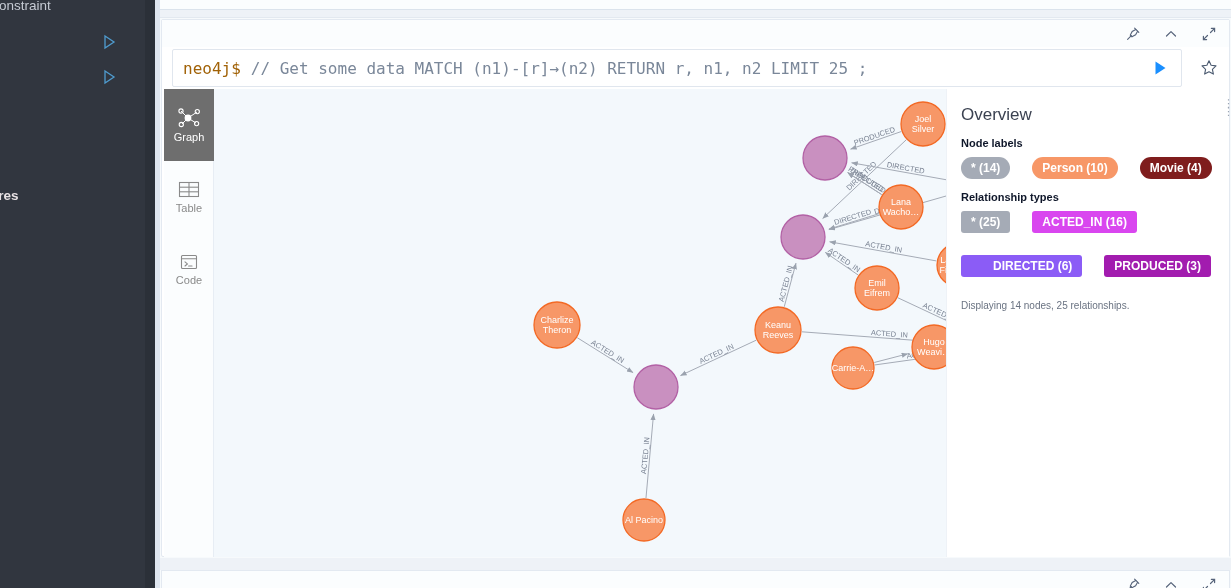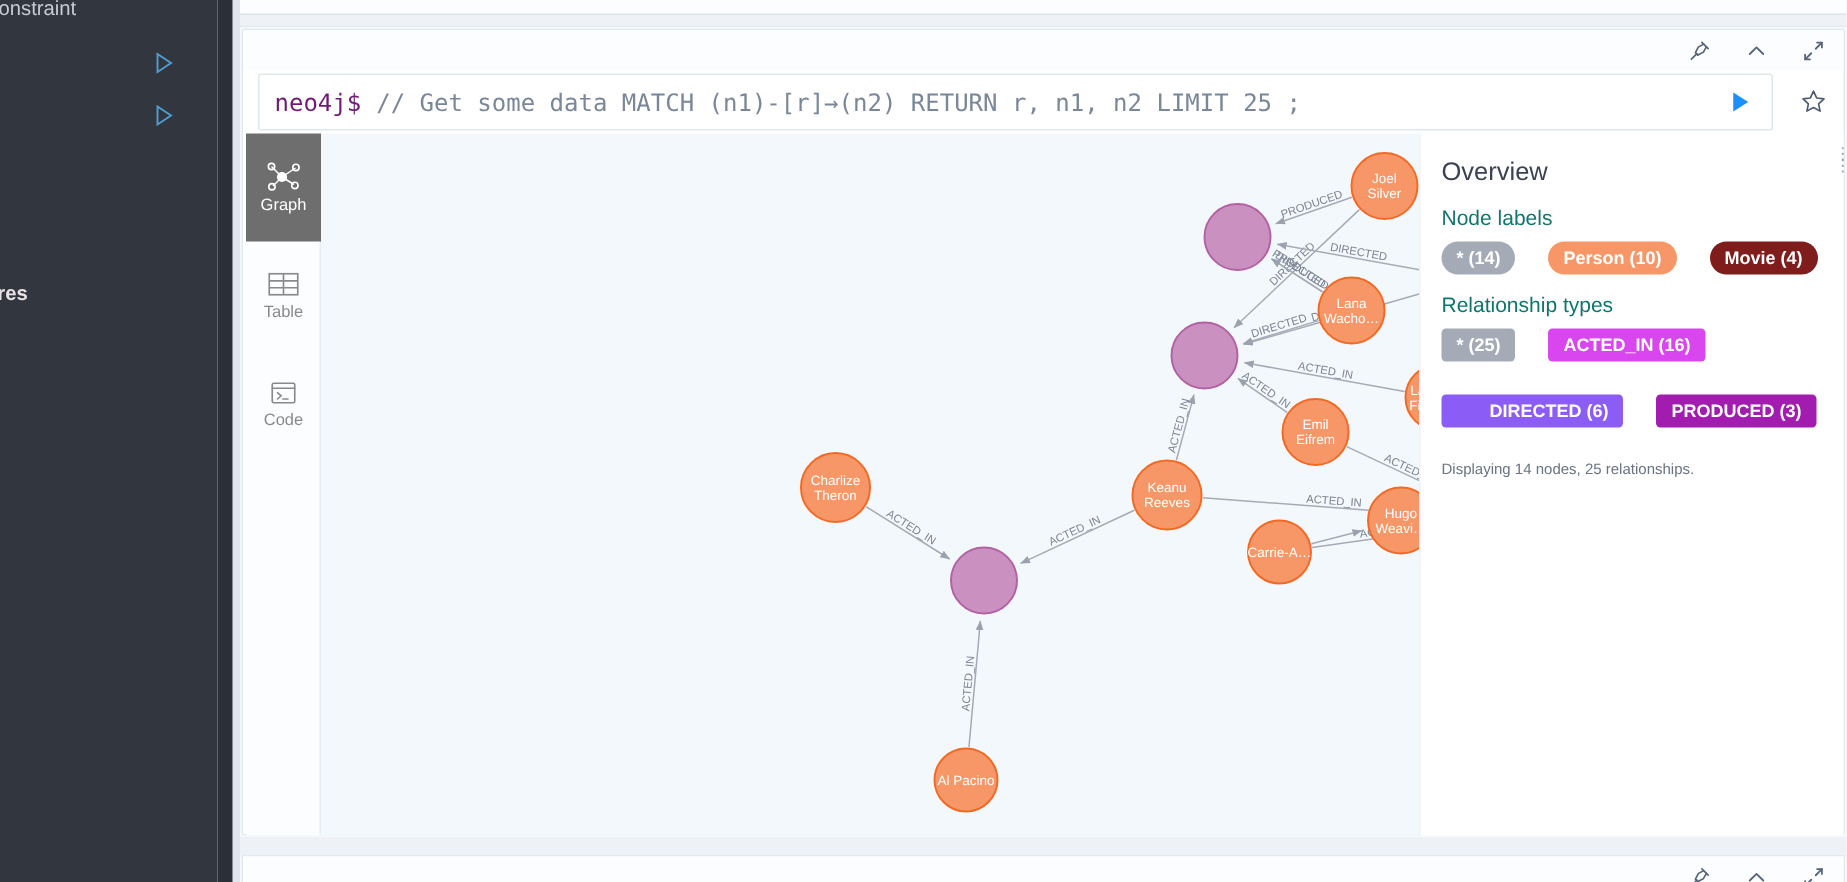--- a/index.html
+++ b/index.html
@@ -71,21 +71,21 @@
     position: absolute; left: 10px; top: 28px; width: 1049px; height: 40px;
     display: flex; align-items: center; gap: 6px;
   }
   .editor-box {
     flex: 0 0 1010px; height: 38px;
     border: 1px solid #e0e6ee; border-radius: 2px; background: #fff;
     display: flex; align-items: center; padding: 0 10px;
     overflow: hidden;
   }
   .prompt {
-    color: #701a75; font-family: "DejaVu Sans Mono", monospace;
+    color: #a16207; font-family: "DejaVu Sans Mono", monospace;
     font-size: 16px; margin-right: 10px; white-space: nowrap;
   }
   .query {
     color: #7a8799; font-family: "DejaVu Sans Mono", monospace;
     font-size: 16px; white-space: nowrap; flex: 1 1 auto; overflow: hidden;
   }
   .run-btn {
     width: 22px; height: 22px; flex: 0 0 auto;
     display: flex; align-items: center; justify-content: center; cursor: pointer;
   }
@@ -129,21 +129,21 @@
   }
   .zoom-btn svg { display: block; }
 
   
   .overview {
     position: absolute; right: 0; top: 0; width: 283px; height: 468px;
     background: #ffffff; border-left: 1px solid #eef2f7;
     padding: 14px 16px 0 14px;
   }
   .ov-title { font-size: 17px; color: #3b4251; margin: 2px 0 12px 0; font-weight: normal; }
-  .ov-section { font-size: 14px; font-weight: normal; color: #0f766e; margin: 12px 0 8px 0; }
+  .ov-section { font-size: 11px; font-weight: bold; color: #0f172a; margin: 12px 0 8px 0; }
   .chips { display: flex; flex-wrap: wrap; gap: 22px; }
   .chip {
     display: inline-block; padding: 4px 10px; border-radius: 11px;
     font-size: 12px; font-weight: bold; color: #ffffff; cursor: pointer;
     white-space: nowrap;
   }
   .chip.sq { border-radius: 3px; }
   .ov-status { font-size: 10px; color: #6a7382; margin-top: 22px; line-height: 1.3; }
   .ov-drag {
     position: absolute; right: -2px; top: 10px; width: 8px; height: 18px;

